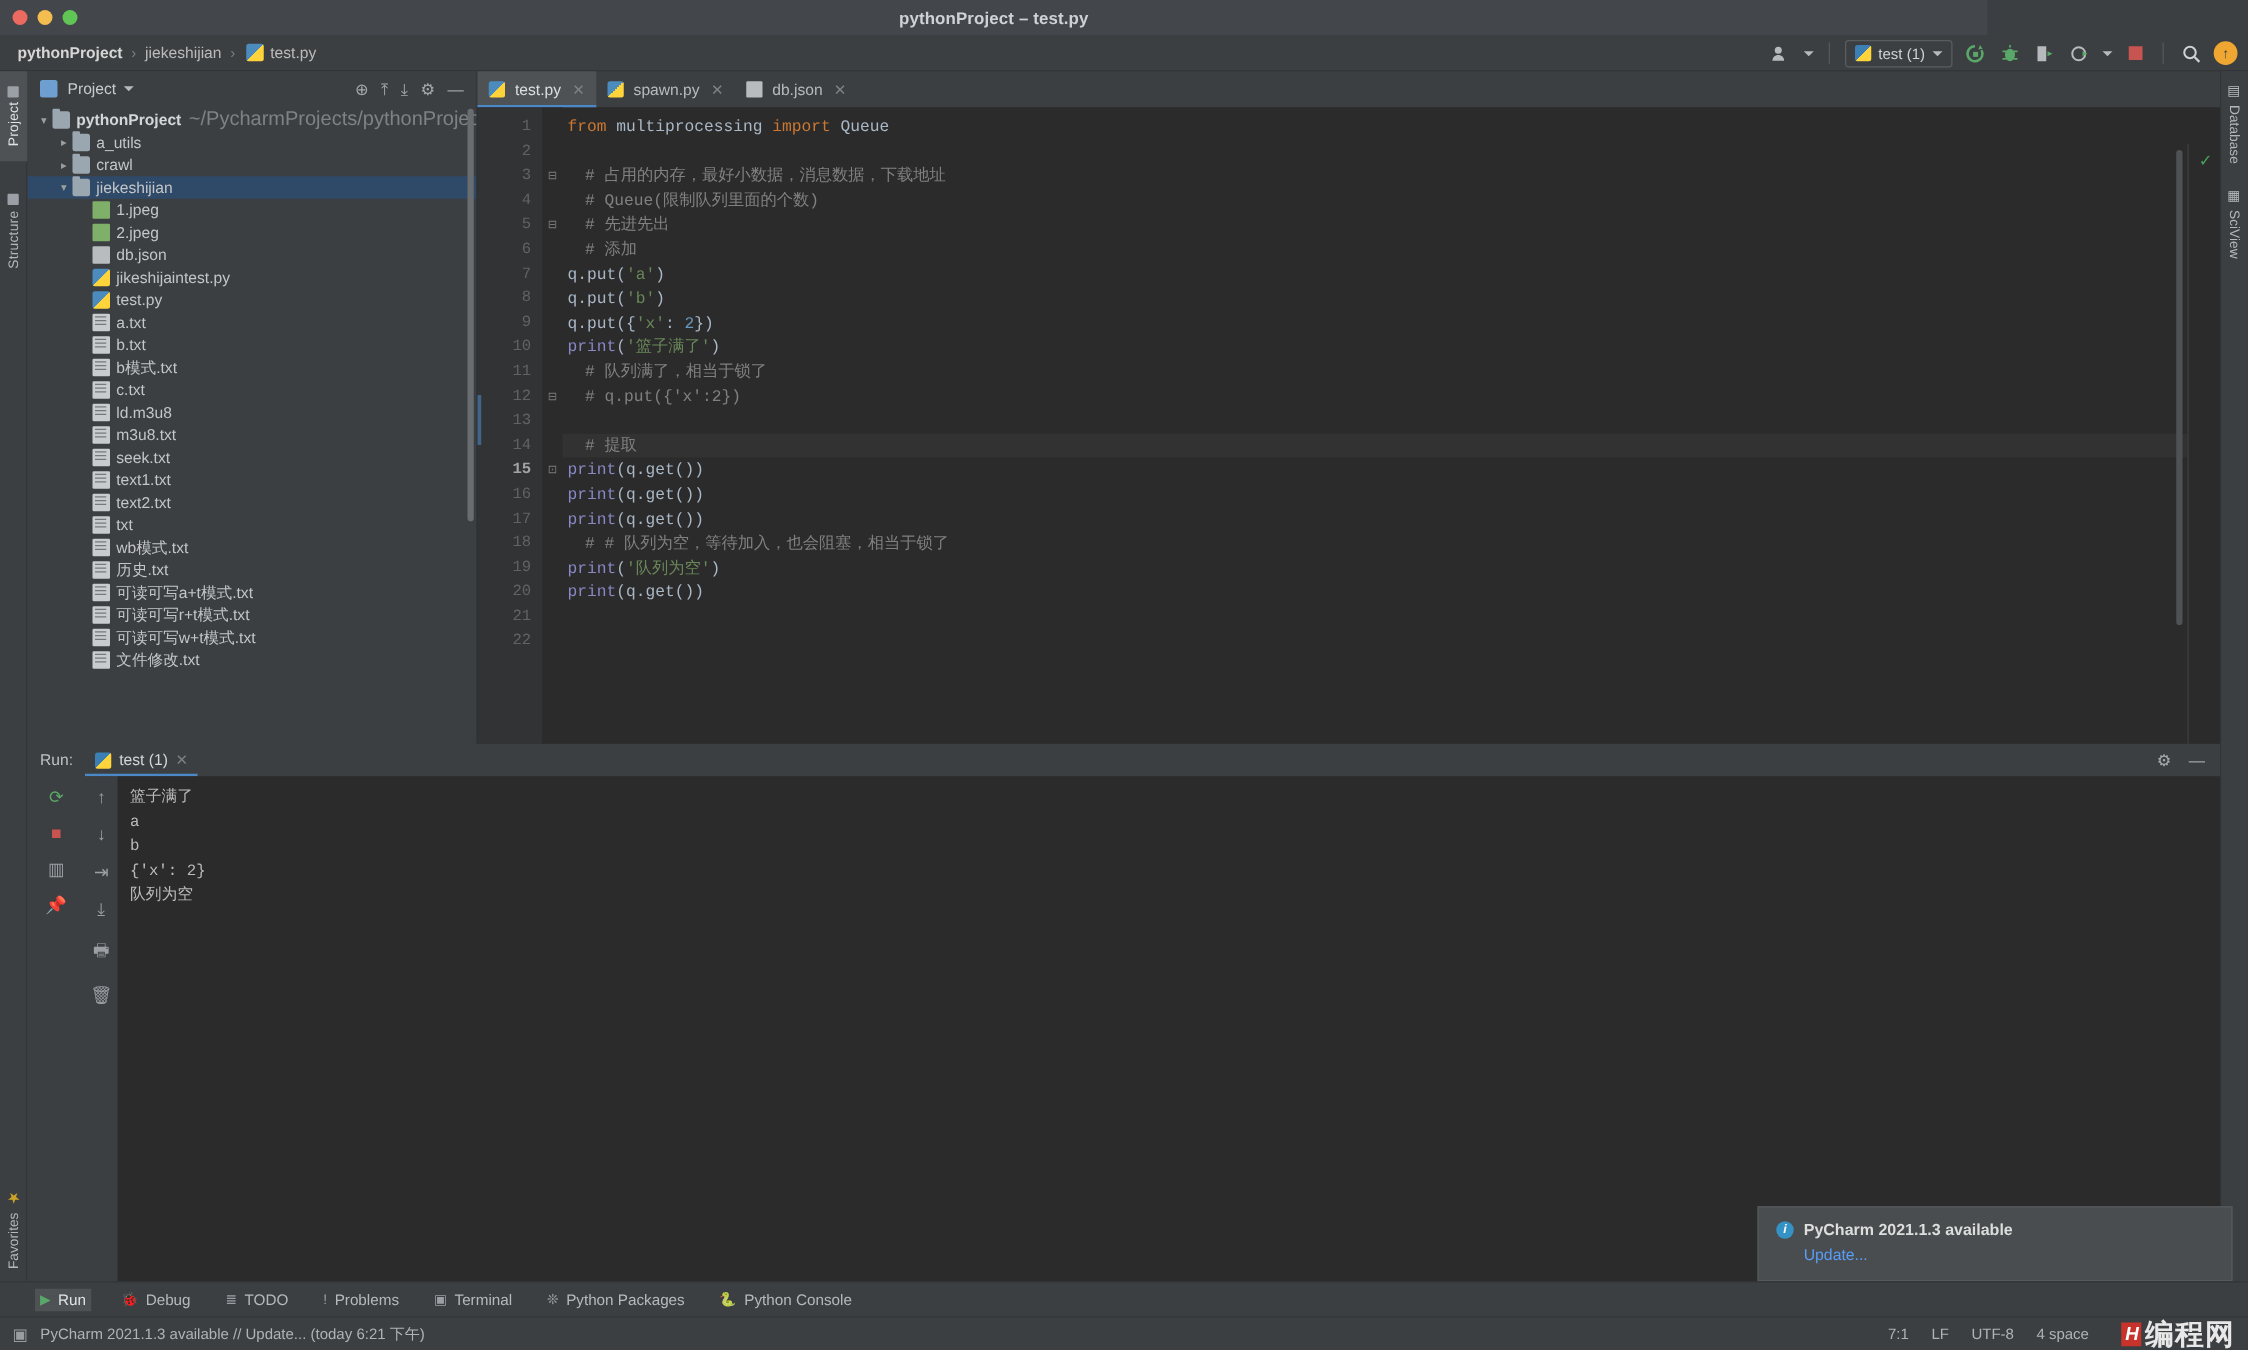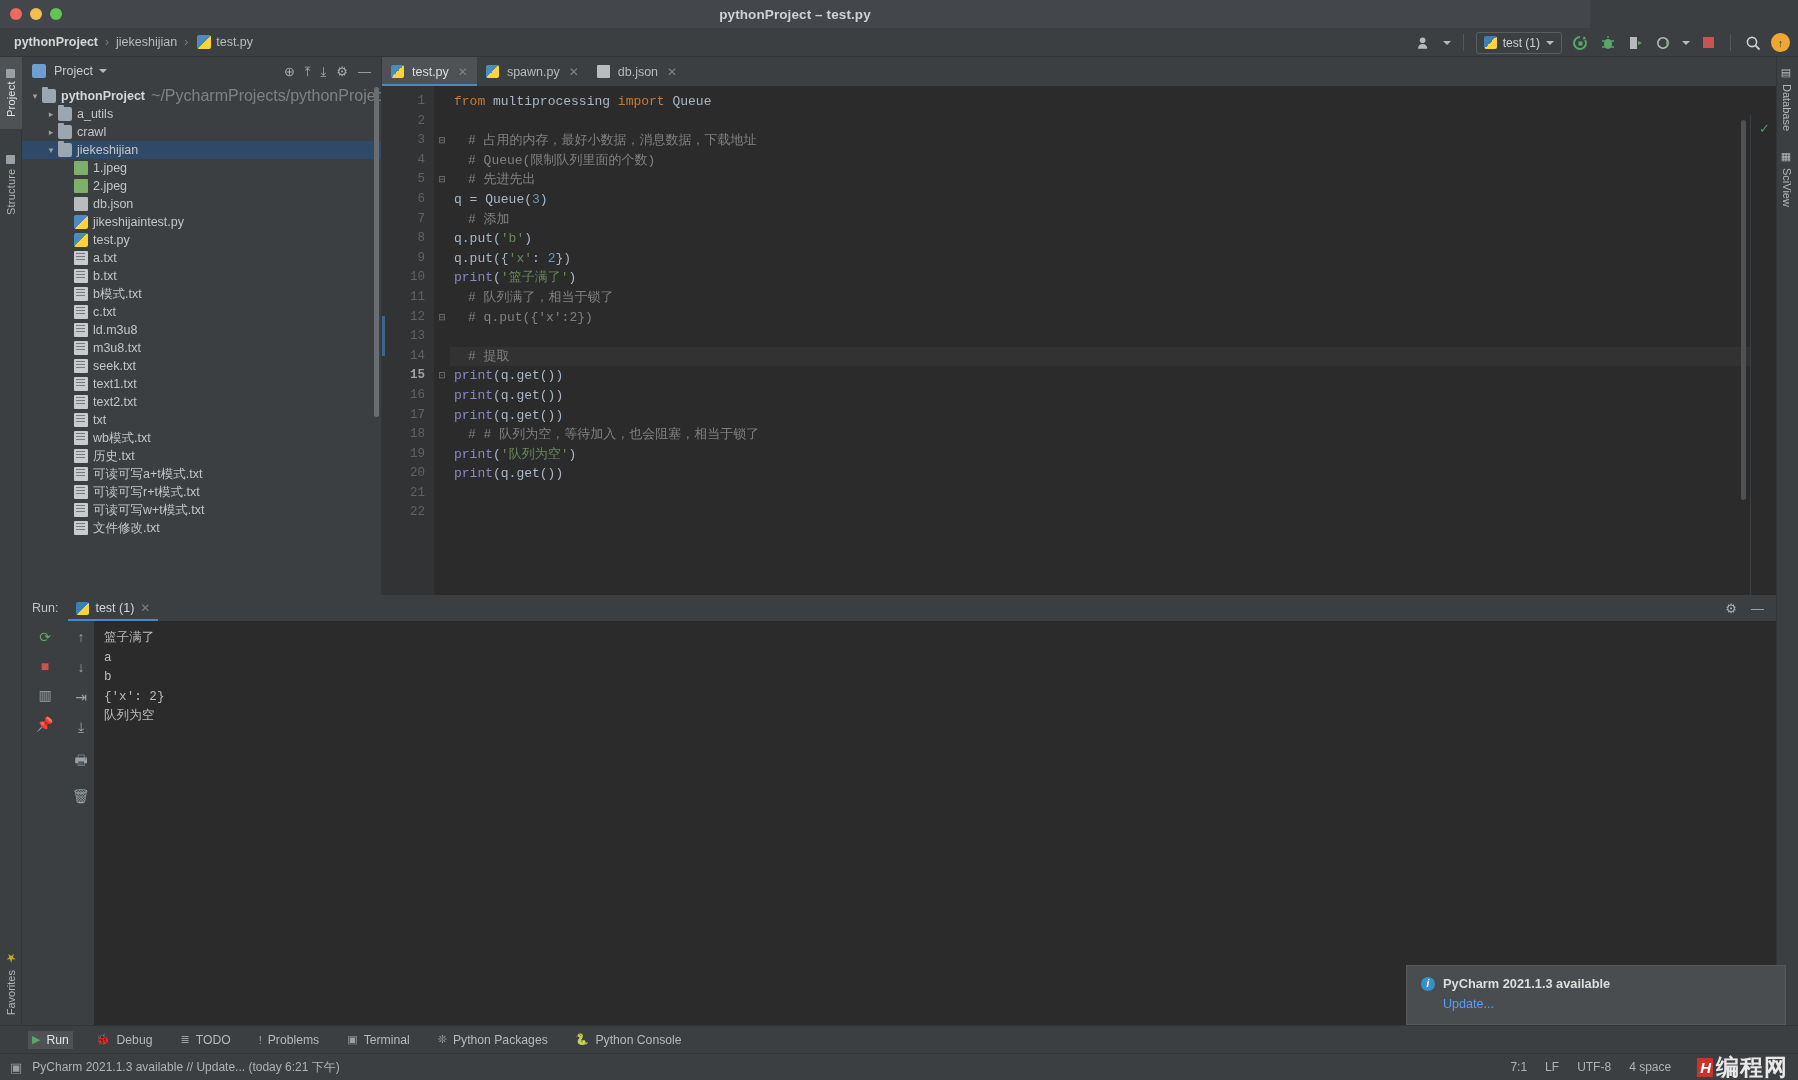--- a/index.html
+++ b/index.html
@@ -522,22 +522,22 @@
           <div class="fold"></div>
           <div class="fold"></div>
           <div class="fold"></div>
         </div>
       <div class="codelines" id="codelines">
           <div class="cl"><span class="kw">from</span> multiprocessing <span class="kw">import</span> Queue</div>
           <div class="cl">&nbsp;</div>
           <div class="cl"><span class="cmt"># 占用的内存，最好小数据，消息数据，下载地址</span></div>
           <div class="cl"><span class="cmt"># Queue(限制队列里面的个数)</span></div>
           <div class="cl"><span class="cmt"># 先进先出</span></div>
-          <div class="cl">q = Queue(<span class="num">3</span>)</div>
           <div class="cl"><span class="cmt"># 添加</span></div>
+          <div class="cl">q.put(<span class="str">'a'</span>)</div>
           <div class="cl">q.put(<span class="str">'b'</span>)</div>
           <div class="cl">q.put({<span class="str">'x'</span>: <span class="num">2</span>})</div>
           <div class="cl"><span class="fn">print</span>(<span class="str">'篮子满了'</span>)</div>
           <div class="cl"><span class="cmt"># 队列满了，相当于锁了</span></div>
           <div class="cl"><span class="cmt"># q.put({'x':2})</span></div>
           <div class="cl">&nbsp;</div>
           <div class="cl hl"><span class="cmt"># 提取</span></div>
           <div class="cl"><span class="fn">print</span>(q.get())</div>
           <div class="cl"><span class="fn">print</span>(q.get())</div>
           <div class="cl"><span class="fn">print</span>(q.get())</div>

